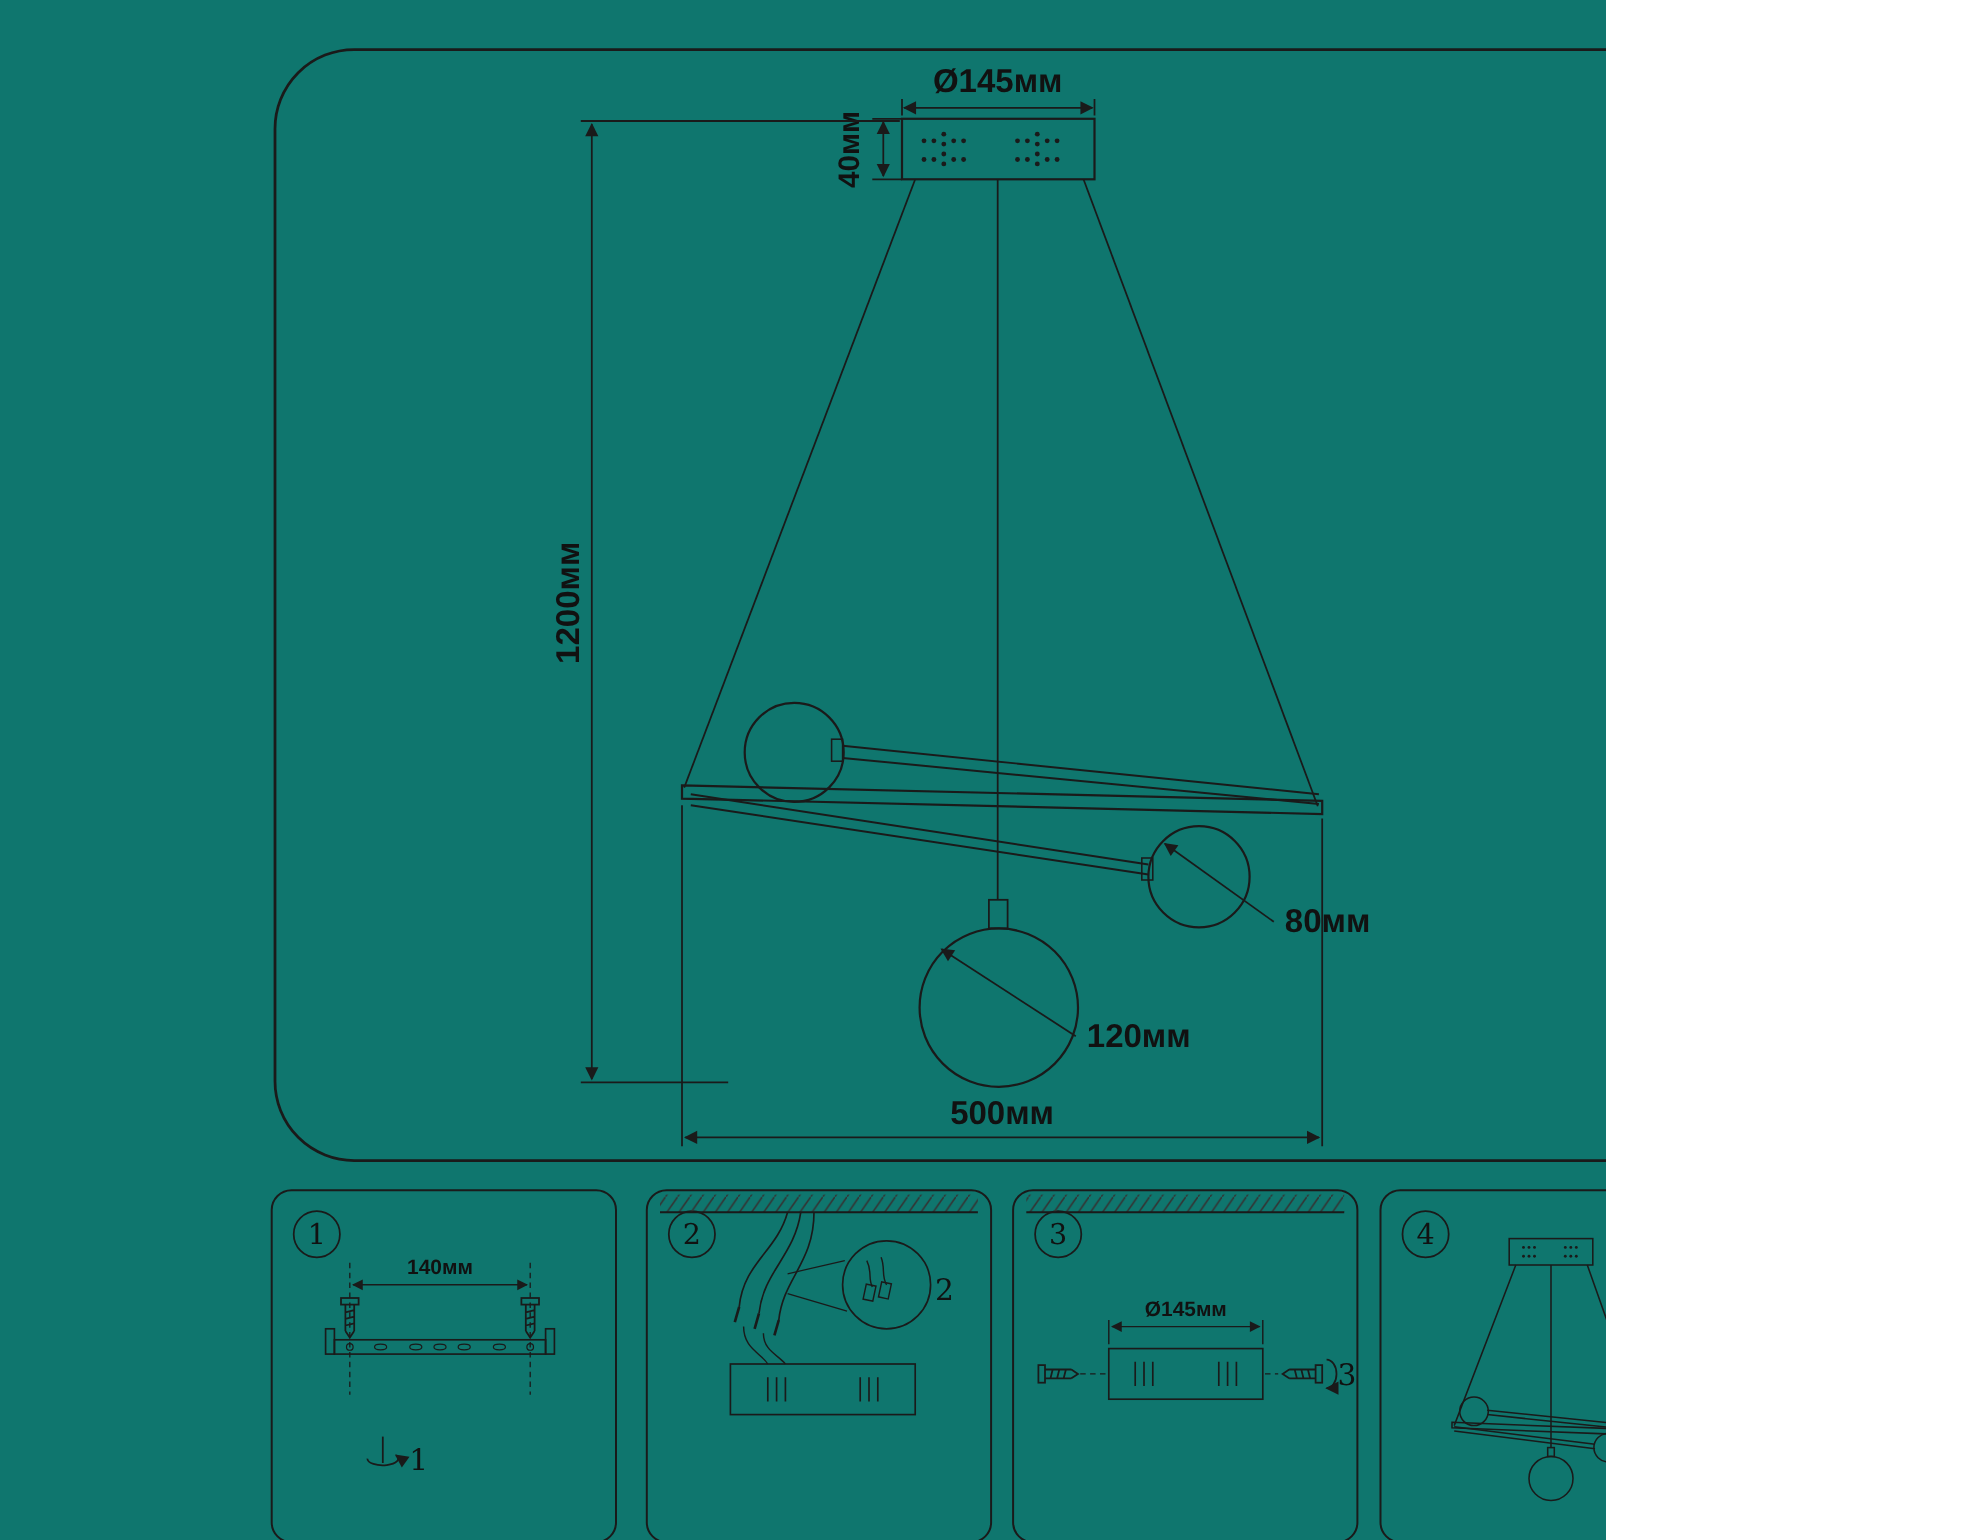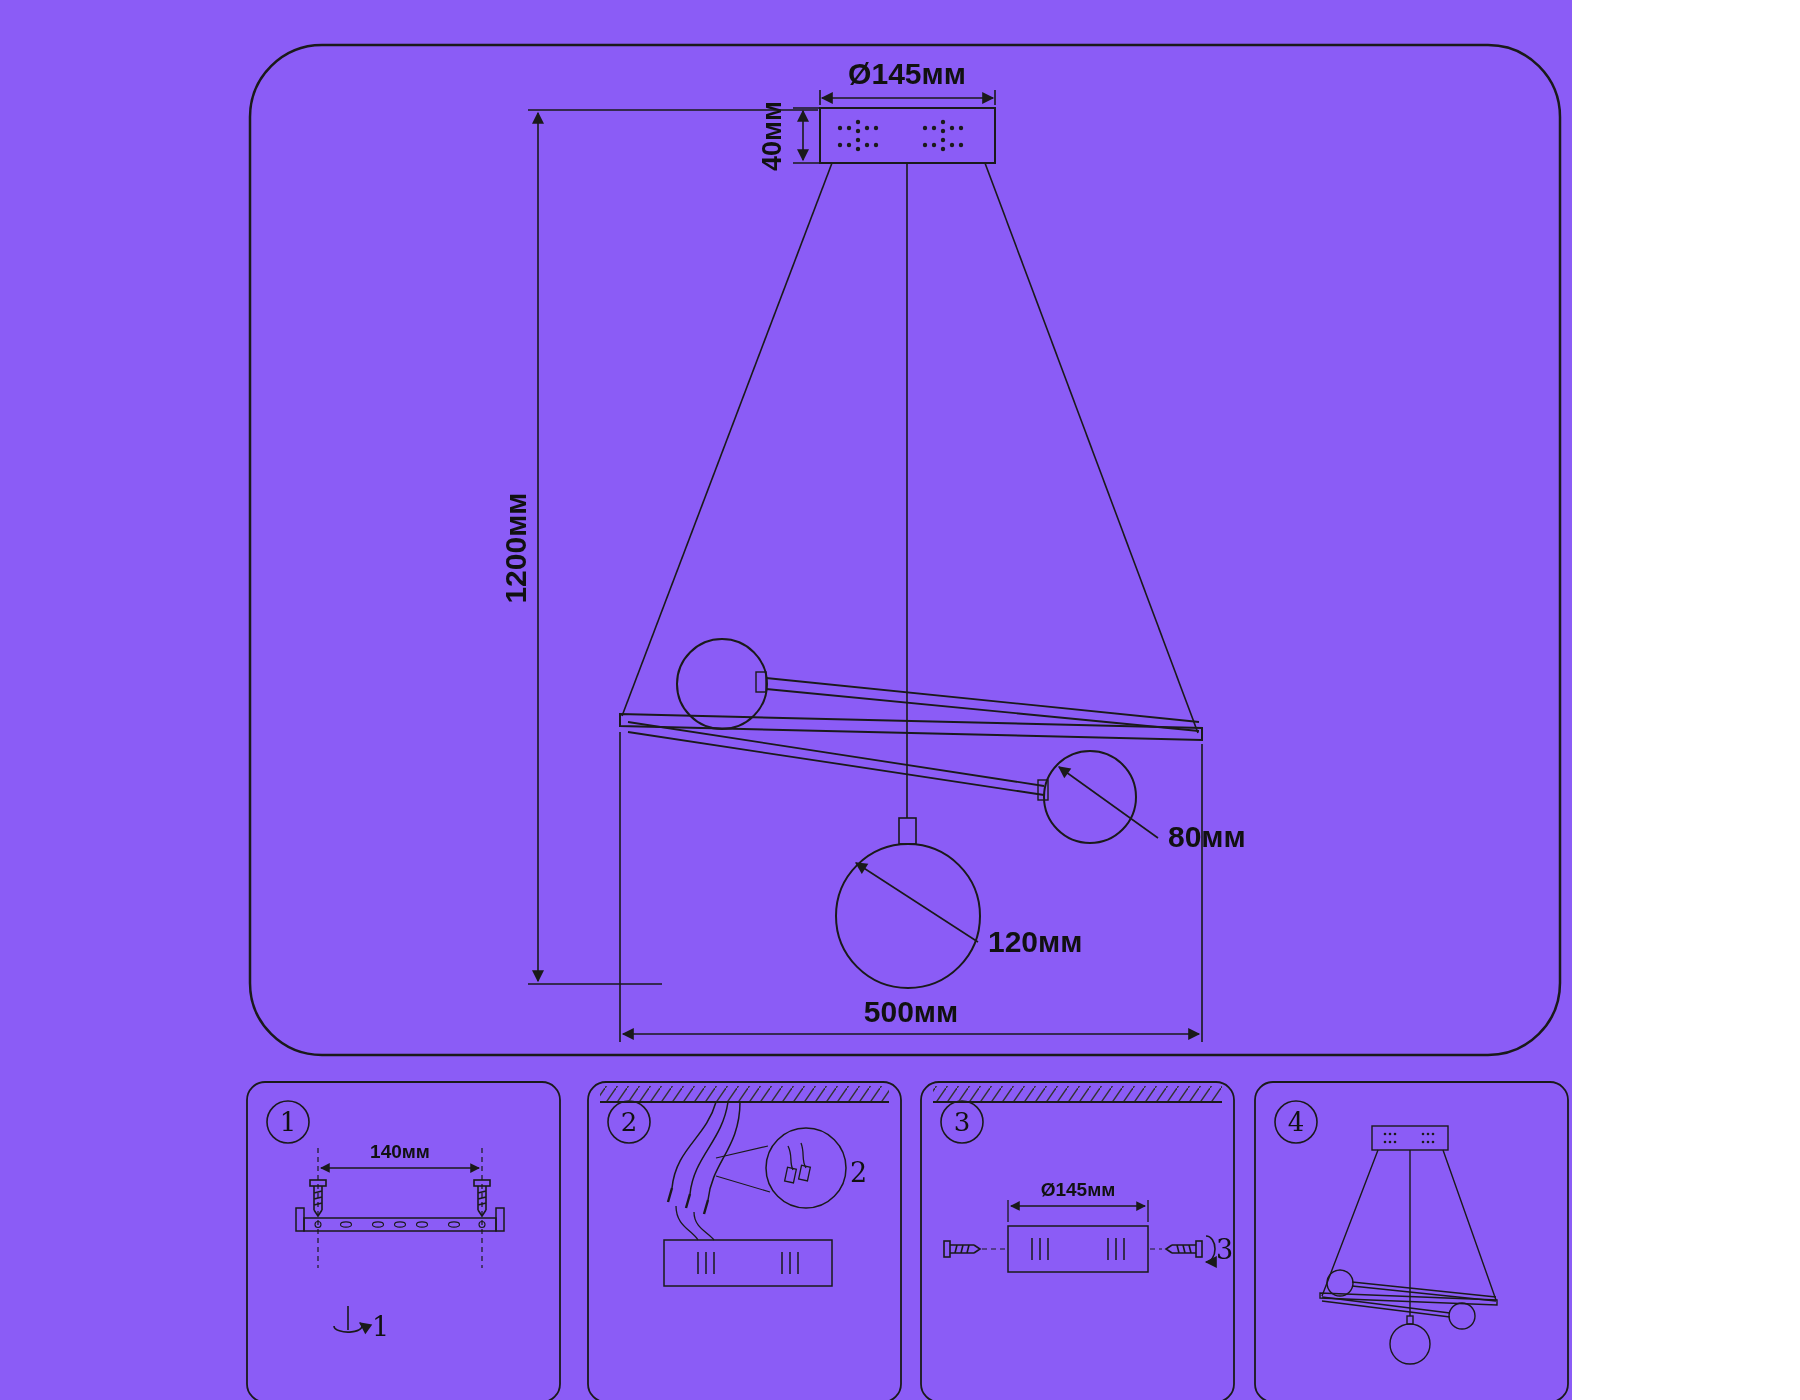--- a/index.html
+++ b/index.html
@@ -1,16 +1,16 @@
 <!DOCTYPE html>
 <html><head>
 <meta charset="utf-8">
 <style>
   html,body { margin:0; padding:0; background:#ffffff; }
-  .page { position:relative; width:1572px; height:1400px; background:#8b5cf6; overflow:hidden;
+  .page { position:relative; width:1460px; height:1400px; background:#0f766e; overflow:hidden;
           font-family:"Liberation Sans", sans-serif; }
   svg { position:absolute; left:0; top:0; }
   .t { stroke:none; fill:#111111; }
   .dim-xl { font:700 30px "Liberation Sans", sans-serif; }
   .dim-l  { font:700 27px "Liberation Sans", sans-serif; }
   .dim-s  { font:700 19px "Liberation Sans", sans-serif; }
   .serif  { font:400 27px "DejaVu Serif", serif; }
   .serif-s{ font:400 26px "DejaVu Serif", serif; }
 </style>
 </head>

